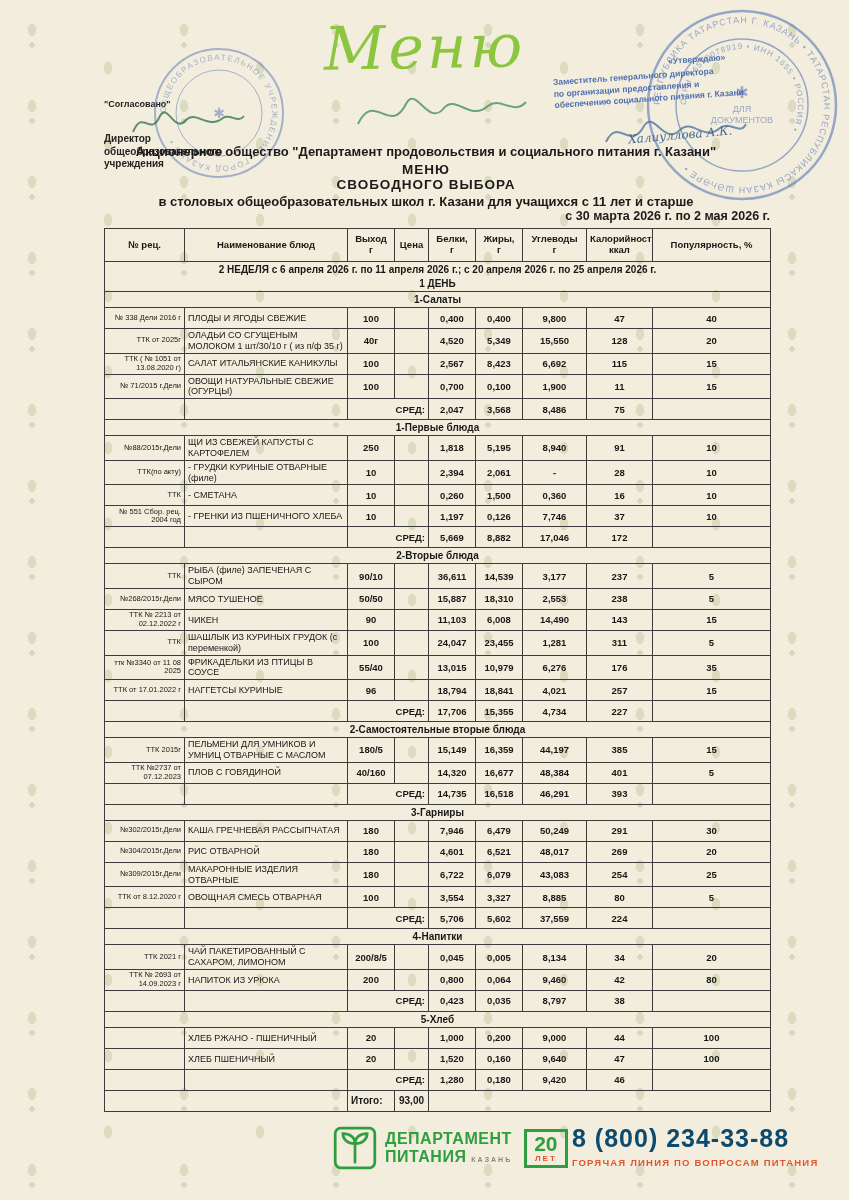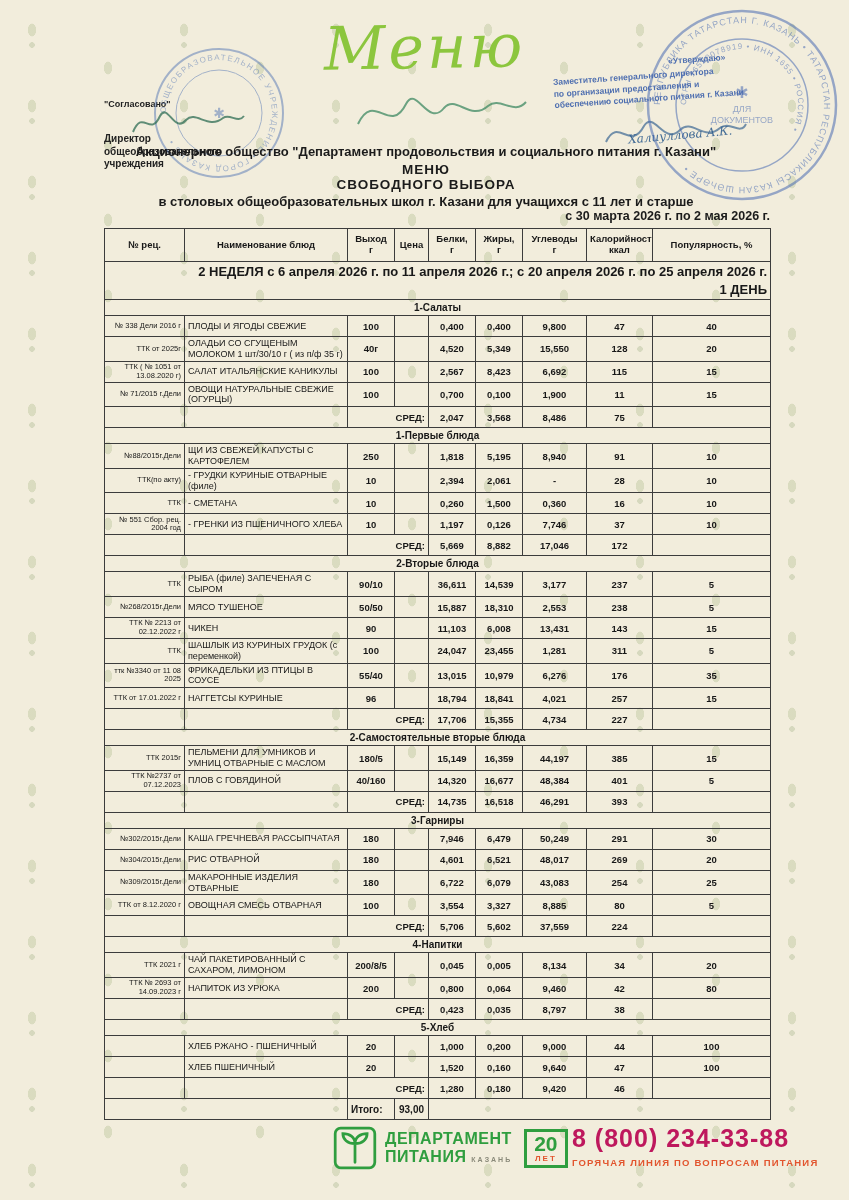--- a/index.html
+++ b/index.html
@@ -48,41 +48,41 @@
   .period-line{font-size:12.5px;text-align:right;padding-right:12px;margin-top:0;}
   table.menu{
     position:absolute;left:104px;top:228px;width:666px;
     border-collapse:collapse;table-layout:fixed;
   }
   table.menu td,table.menu th{
     border:1px solid #3c3c3c;padding:1px 3px;vertical-align:middle;
     overflow:hidden;color:#181818;
   }
   table.menu th{font-size:9.5px;font-weight:bold;white-space:pre-line;height:30px;text-align:center;line-height:1.15;}
-  .week-cell{font-size:13px;font-weight:bold;text-align:right;line-height:1.35;padding:2px 4px;margin-top:8px;}
+  .week-cell{font-size:10px;font-weight:bold;text-align:center;line-height:1.35;padding:2px 4px;margin-top:8px;}
   .section-title{font-size:10px;font-weight:bold;text-align:center;height:13px;padding:0;}
   td.col-rec{font-size:7.5px;line-height:1.15;text-align:right;}
   td.col-name{font-size:9px;line-height:1.2;text-align:left;height:18px;}
   td.col-out,td.col-price,td.col-protein,td.col-fat,td.col-carbs,td.col-kcal,td.col-pop{
     font-size:9.5px;font-weight:bold;text-align:center;height:18px;
   }
   td.avg-label{font-size:9.5px;font-weight:bold;text-align:right;padding-right:5px;}
   td.avg-val{font-size:9.5px;font-weight:bold;text-align:center;}
   td.total-label{font-size:10px;font-weight:bold;padding-right:4px;height:18px;}
   td.total-value{font-size:10px;font-weight:bold;text-align:center;}
   .footer{position:absolute;top:1122px;left:0;width:849px;height:70px;}
   .footer-logo{position:absolute;left:333px;top:4px;display:flex;align-items:center;gap:8px;}
   .logo-mark{width:44px;height:44px;}
   .logo-text{color:#2f9e3f;font-weight:bold;font-size:16px;line-height:1.1;letter-spacing:.5px;}
   .logo-text .city{font-size:7px;color:#8a8a7a;letter-spacing:2px;font-weight:bold;}
   .badge{border:3px solid #2f9e3f;padding:1px 7px 2px;text-align:center;margin-left:4px;}
   .badge-num{display:block;font-size:21px;color:#2f9e3f;font-weight:bold;line-height:1;}
   .badge-txt{display:block;font-size:8px;color:#e2552e;font-weight:bold;letter-spacing:2px;}
   .footer-phone{position:absolute;left:572px;top:2px;width:260px;}
-  .phone{font-size:25px;font-weight:bold;color:#be185d;letter-spacing:1px;}
+  .phone{font-size:25px;font-weight:bold;color:#0c4a6e;letter-spacing:1px;}
   .hotline{font-size:9.5px;font-weight:bold;color:#e2552e;letter-spacing:1.2px;margin-top:4px;}
 </style>
 </head>
 <body>
 
 <div class="page">
 
   <div class="script-title">Меню</div>
 
   <div class="approve-left">
@@ -321,21 +321,21 @@
           <td class="col-kcal">238</td>
           <td class="col-pop">5</td>
         </tr>
         <tr>
           <td class="col-rec">ТТК № 2213 от 02.12.2022 г</td>
           <td class="col-name">ЧИКЕН</td>
           <td class="col-out">90</td>
           <td class="col-price"></td>
           <td class="col-protein">11,103</td>
           <td class="col-fat">6,008</td>
-          <td class="col-carbs">13,431</td>
+          <td class="col-carbs">14,490</td>
           <td class="col-kcal">143</td>
           <td class="col-pop">15</td>
         </tr>
         <tr>
           <td class="col-rec">ТТК</td>
           <td class="col-name">ШАШЛЫК ИЗ КУРИНЫХ ГРУДОК (с переменкой)</td>
           <td class="col-out">100</td>
           <td class="col-price"></td>
           <td class="col-protein">24,047</td>
           <td class="col-fat">23,455</td>

